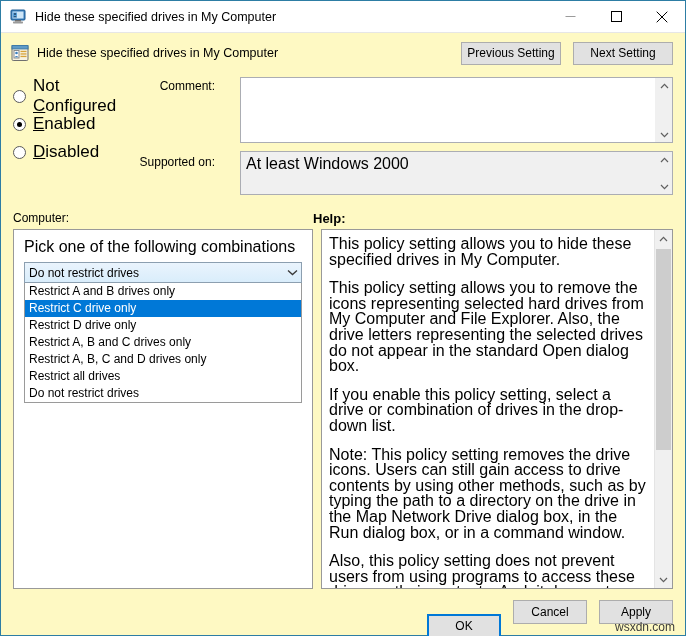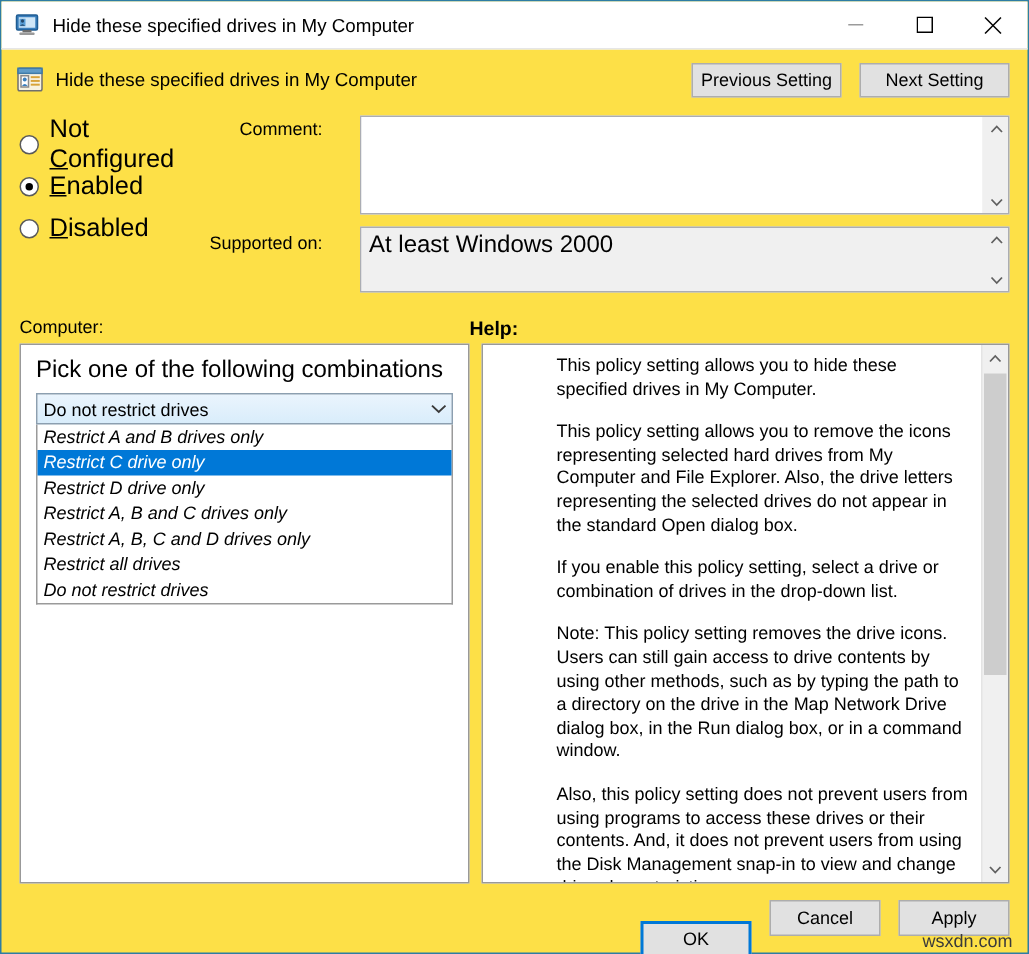--- a/index.html
+++ b/index.html
@@ -15,21 +15,21 @@
     background: #f0f0f0;
     overflow: hidden;
   }
 
   .window {
     position: relative;
     width: 686px;
     height: 636px;
     box-sizing: border-box;
     border: 1px solid #2d7da4;
-    background: #fde047;
+    background: #fef9c3;
     display: flex;
     flex-direction: column;
   }
 
   
   .titlebar {
     height: 31px;
     background: #ffffff;
     display: flex;
     align-items: center;
@@ -231,24 +231,23 @@
     padding: 8px 10px 0 10px;
   }
   .panel-help {
     flex: 1;
     display: flex;
     padding: 0;
   }
   .help-text {
     flex: 1;
     padding: 6px 8px 6px 7px;
-    font-size: 12px;
+    font-size: 16px;
     line-height: 15.6px;
     overflow: hidden;
-    margin-left: 42px;
   }
   .help-text p { margin: 0 0 13px 0; }
   .help-text p:last-child { margin-bottom: 0; }
 
   .help-sb {
     width: 17px;
     flex: none;
     background: #f0f0f0;
     display: flex;
     flex-direction: column;
@@ -299,21 +298,20 @@
     display: flex;
     align-items: center;
     justify-content: center;
     flex: none;
   }
   .droplist {
     border: 1px solid #9a9a9a;
     border-top: none;
     background: #fff;
     box-sizing: border-box;
-    font-style: italic;
   }
   .drop-item {
     height: 17px;
     line-height: 17px;
     font-size: 12px;
     padding-left: 4px;
     white-space: nowrap;
     overflow: hidden;
     color: #000;
   }

